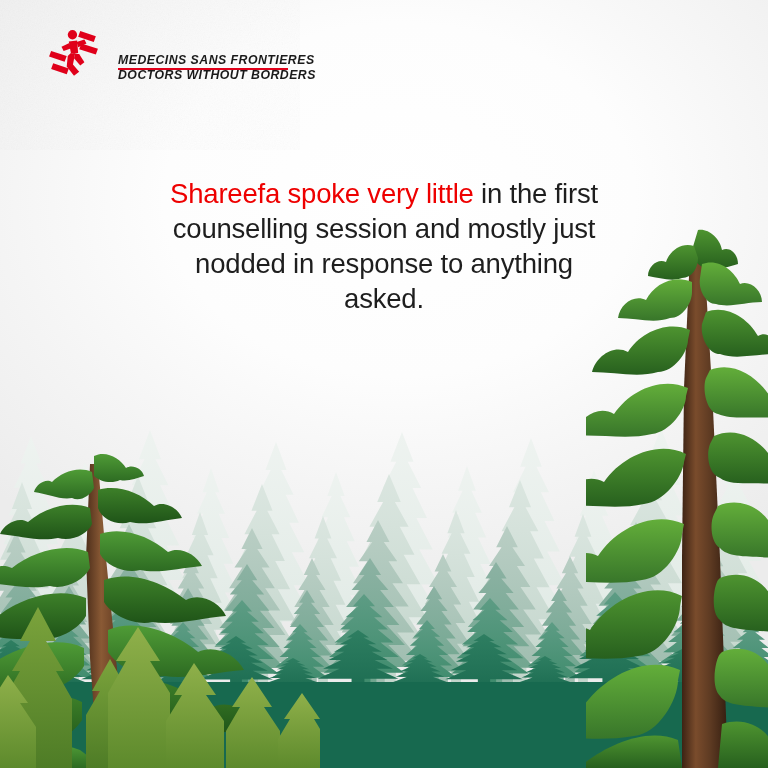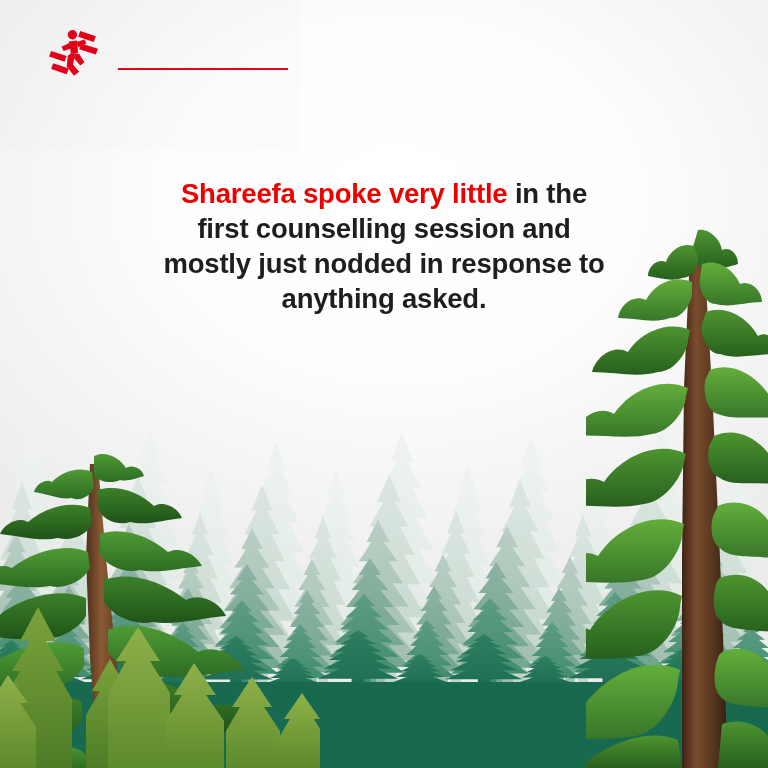--- a/index.html
+++ b/index.html
@@ -31,21 +31,21 @@
     transform:scaleX(.99);transform-origin:left center;
   }
   #logo-rule{
     position:absolute;left:70px;top:40px;width:170px;height:1.6px;background:#e2001a;
   }
 
   
   #headline{
     position:absolute;left:50%;top:176px;transform:translateX(-50%);
     width:460px;z-index:45;text-align:center;
-    font-size:27.5px;line-height:35px;font-weight:bold;
+    font-size:27.5px;line-height:35px;font-weight:normal;
     color:#1e1e1e;letter-spacing:-.2px;
   }
   #headline .hl{color:#ee0000;}
 
   
   #forest{position:absolute;left:0;bottom:0;width:768px;height:340px;z-index:10;}
   .treelayer{position:absolute;left:0;width:768px;}
   #ground{
     position:absolute;left:0;bottom:0;width:768px;height:86px;
     background:#17694f;z-index:24;
@@ -375,20 +375,24 @@
 
         <path d="M41 29 L26 36 L30 44 L45 39 Z"></path>
 
         <path d="M62 6 L92 16 L88 27 L58 17 Z"></path>
         <path d="M64 30 L96 40 L92 51 L60 41 Z"></path>
 
         <path d="M6 44 L36 54 L32 65 L2 55 Z"></path>
         <path d="M10 68 L40 78 L36 89 L6 79 Z"></path>
       </g>
     </svg>
+    <div id="logo-words">
+      <div class="logo-line">MEDECINS SANS FRONTIERES</div>
+      <div class="logo-line">DOCTORS WITHOUT BORDERS</div>
+    </div>
     <div id="logo-rule"></div>
   </div>
 
   <div id="headline">
     <span class="hl">Shareefa spoke very little</span><span> in the first counselling session and mostly just nodded in response to anything asked.</span>
   </div>
 
   <svg id="grain">
     <filter id="noiseF">
       <feTurbulence type="fractalNoise" baseFrequency="0.85" numOctaves="3" stitchTiles="stitch"></feTurbulence>

